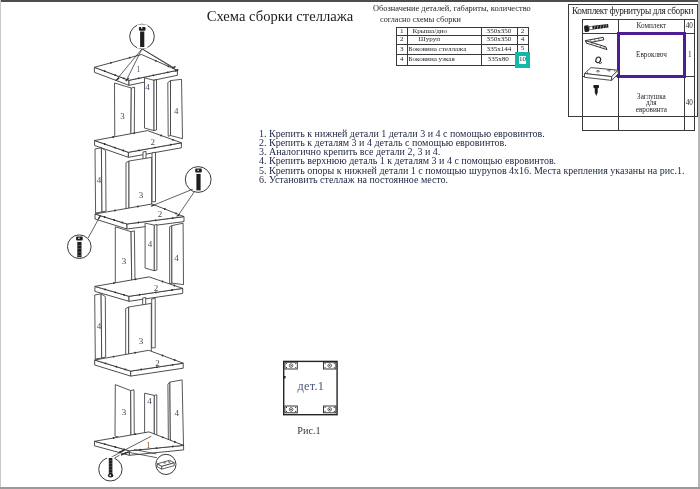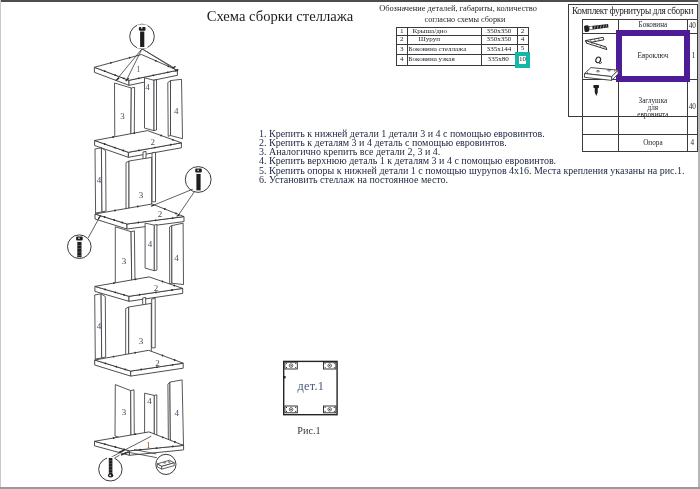--- a/index.html
+++ b/index.html
@@ -14,21 +14,21 @@
 <div class="abs" style="left:0;top:0;width:700px;height:2px;background:#4d4d4d;"></div>
 
 <div class="abs" style="left:0;top:0;width:1px;height:489px;background:#c9c9c9;"></div>
 
 <div class="abs" style="left:698px;top:0;width:2px;height:489px;background:#b5b5b5;"></div>
 
 <div class="abs" style="left:0;top:487px;width:700px;height:1.6px;background:#9a9a9a;"></div>
 
 <div class="abs" style="left:110px;top:8px;width:340px;text-align:center;font-size:14.6px;color:#1c1c1c;">Схема сборки стеллажа</div>
 
-<div class="abs" style="left:380px;top:4px;width:170px;text-align:center;font-size:8.2px;line-height:10.5px;color:#26262e;"><span style="position:relative;left:-7px;font-size:8.4px;">Обозначение деталей, габариты, количество</span><br>согласно схемы сборки</div>
+<div class="abs" style="left:380px;top:4px;width:170px;text-align:left;font-size:8.2px;line-height:10.5px;color:#26262e;"><span style="position:relative;left:-7px;font-size:8.4px;">Обозначение деталей, габариты, количество</span><br>согласно схемы сборки</div>
 
 <table class="abs" style="left:396px;top:27px;font-size:7.1px;line-height:7.4px;color:#26262e;">
   <tbody>
       <tr style="height:6.8px;">
         <td style="border:1px solid #3a3a3a;width:9.5px;text-align:center;padding:0;">1</td>
         <td style="border:1px solid #3a3a3a;width:68px;padding:0 0 0 5px;">Крыша/дно</td>
         <td style="border:1px solid #3a3a3a;width:35px;text-align:center;padding:0;">350х350</td>
         <td style="border:1px solid #3a3a3a;width:10px;text-align:center;padding:0;">2</td>
       </tr>
   <tr style="height:6.8px;">
@@ -53,37 +53,32 @@
   </table>
 
 <div class="abs" style="left:568px;top:4px;width:128px;height:111px;border:1px solid #3a3a3a;"></div>
 
 <div class="abs" style="left:568px;top:6px;width:129px;text-align:center;font-size:9.3px;letter-spacing:-0.35px;white-space:nowrap;color:#1c1c1c;">Комплект фурнитуры для сборки</div>
 
 <table class="abs" style="left:582px;top:19px;font-size:7.2px;color:#26262e;">
   <tbody>
       <tr style="height:13.5px;">
         <td style="border:1px solid #3a3a3a;width:35px;padding:0;"></td>
-        <td style="border:1px solid #3a3a3a;width:44px;text-align:center;padding:0;">Боковина</td>
+        <td style="border:1px solid #3a3a3a;width:44px;text-align:center;padding:0;">Комплект</td>
         <td style="border:1px solid #3a3a3a;width:9px;text-align:center;padding:0;">40</td>
       </tr>
   <tr style="height:17px;">
         <td style="border:1px solid #3a3a3a;padding:0;"></td>
-        <td style="border:6px solid #4c1d95;text-align:center;padding:16px;">Евроключ</td>
+        <td style="border:3px solid #4c1d95;text-align:center;padding:16px;">Евроключ</td>
         <td style="border:1px solid #3a3a3a;text-align:center;padding:0;">1</td>
       </tr>
   <tr style="height:12.5px;">
         <td style="border:1px solid #3a3a3a;padding:0;"></td>
         <td style="border:1px solid #3a3a3a;text-align:center;padding:16px;line-height:6.8px;">Заглушка для<br>евровинта</td>
         <td style="border:1px solid #3a3a3a;text-align:center;padding:0;">40</td>
-      </tr>
-  <tr style="height:17px;">
-        <td style="border:1px solid #3a3a3a;padding:0;"></td>
-        <td style="border:1px solid #3a3a3a;text-align:center;padding:0;">Опора</td>
-        <td style="border:1px solid #3a3a3a;text-align:center;padding:0;">4</td>
       </tr>
 </tbody>
   </table>
 
 <div class="abs" style="left:259px;top:128.5px;width:430px;font-size:10px;line-height:9.3px;color:#232c47;">
 1. Крепить к нижней детали 1 детали 3 и 4 с помощью евровинтов.<br>
 2. Крепить к деталям 3 и 4 деталь с помощью евровинтов.<br>
 3. Аналогично крепить все детали 2, 3 и 4.<br>
 4. Крепить верхнюю деталь 1 к деталям 3 и 4 с помощью евровинтов.<br>
 5. Крепить опоры к нижней детали 1 с помощью шурупов 4х16. Места крепления указаны на рис.1.<br>

